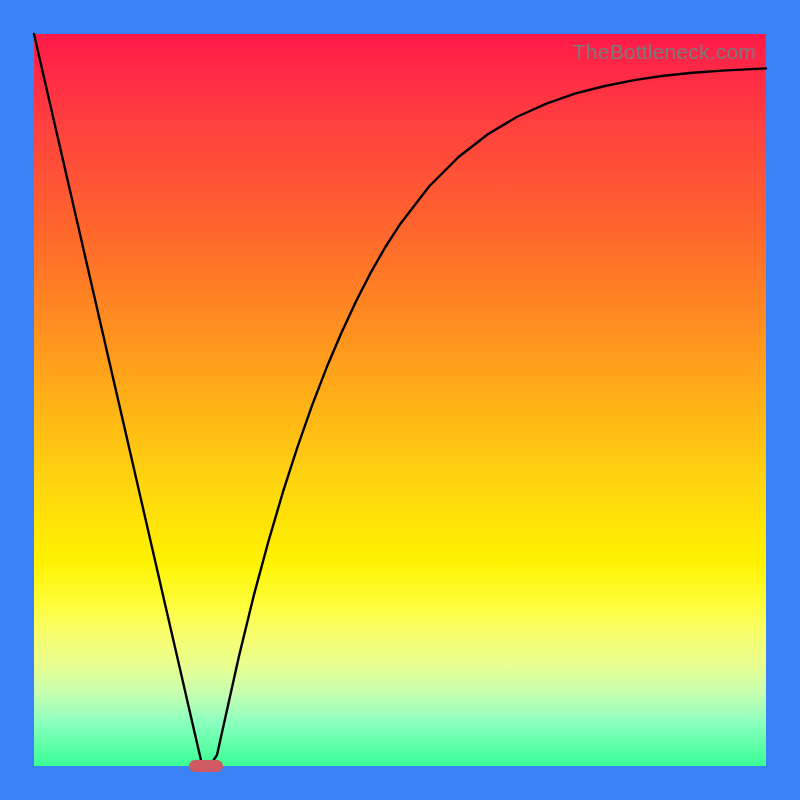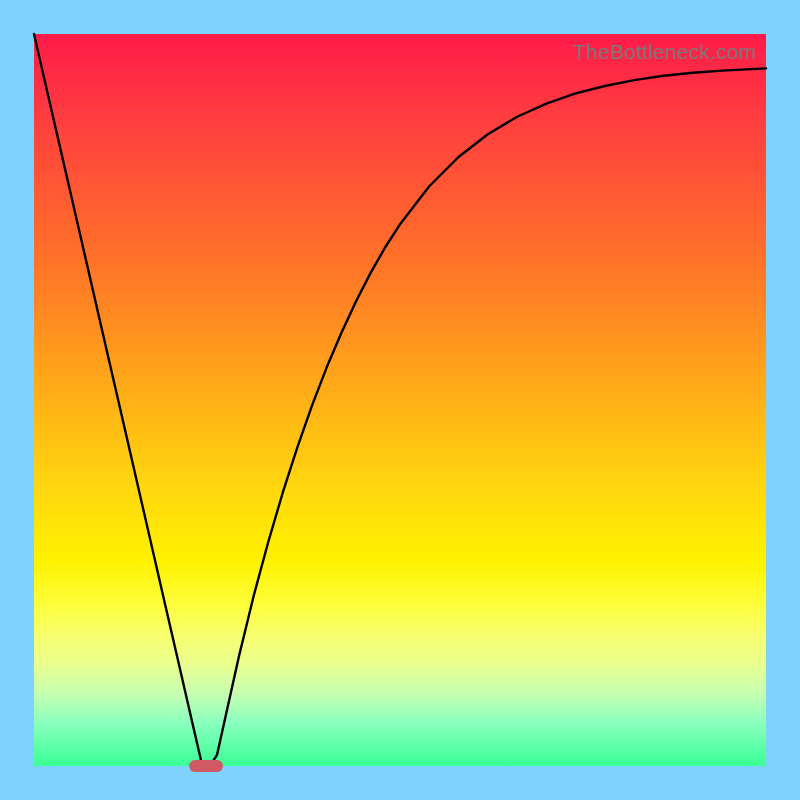--- a/index.html
+++ b/index.html
@@ -8,21 +8,21 @@
     width: 800px;
     height: 800px;
     background: #000;
     font-family: Arial, Helvetica, sans-serif;
     overflow: hidden;
   }
   .frame {
     position: relative;
     width: 800px;
     height: 800px;
-    background: #7dd3fc;
+    background: #3b82f6;
   }
   .plot-area {
     position: absolute;
     left: 34px;
     top: 34px;
     width: 732px;
     height: 732px;
     background: linear-gradient(to bottom,
       #ff1a49 0%,
       #ff3f3f 12%,

